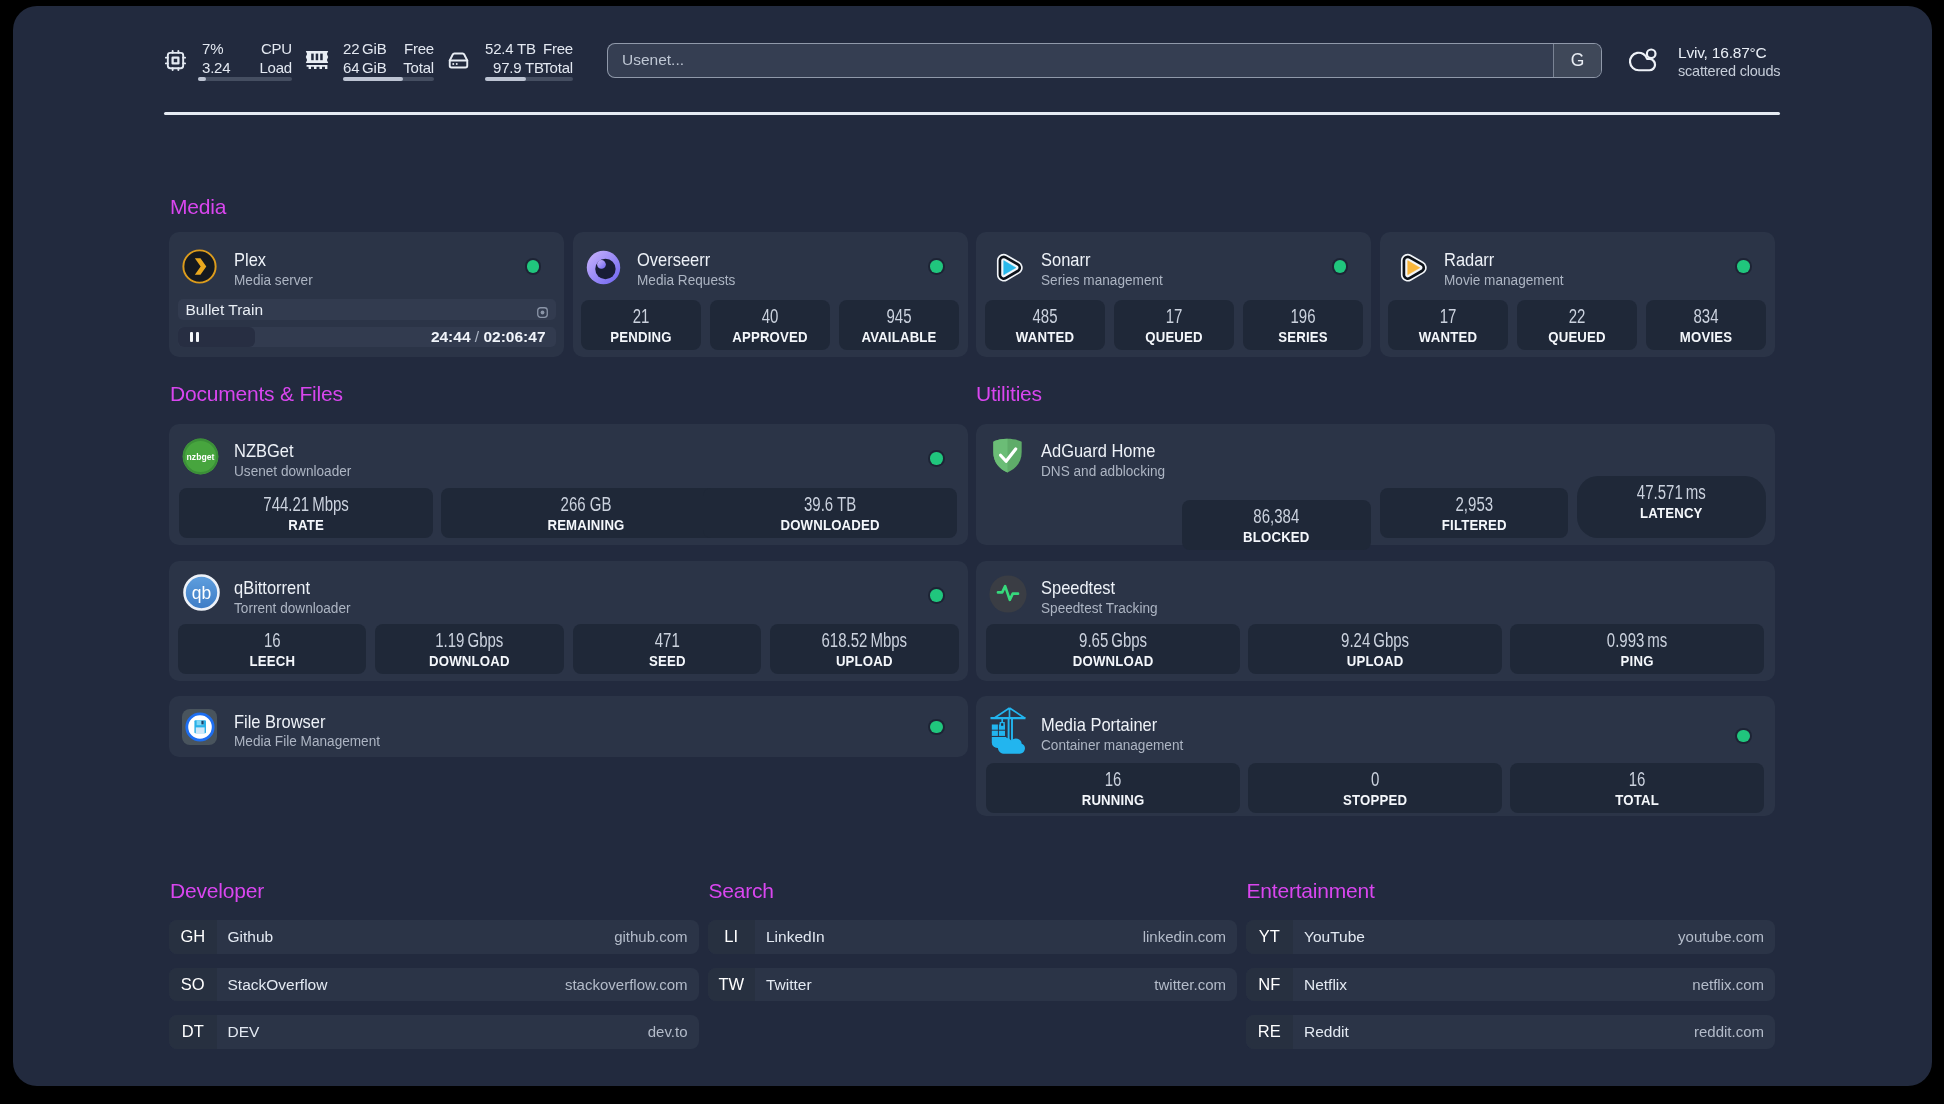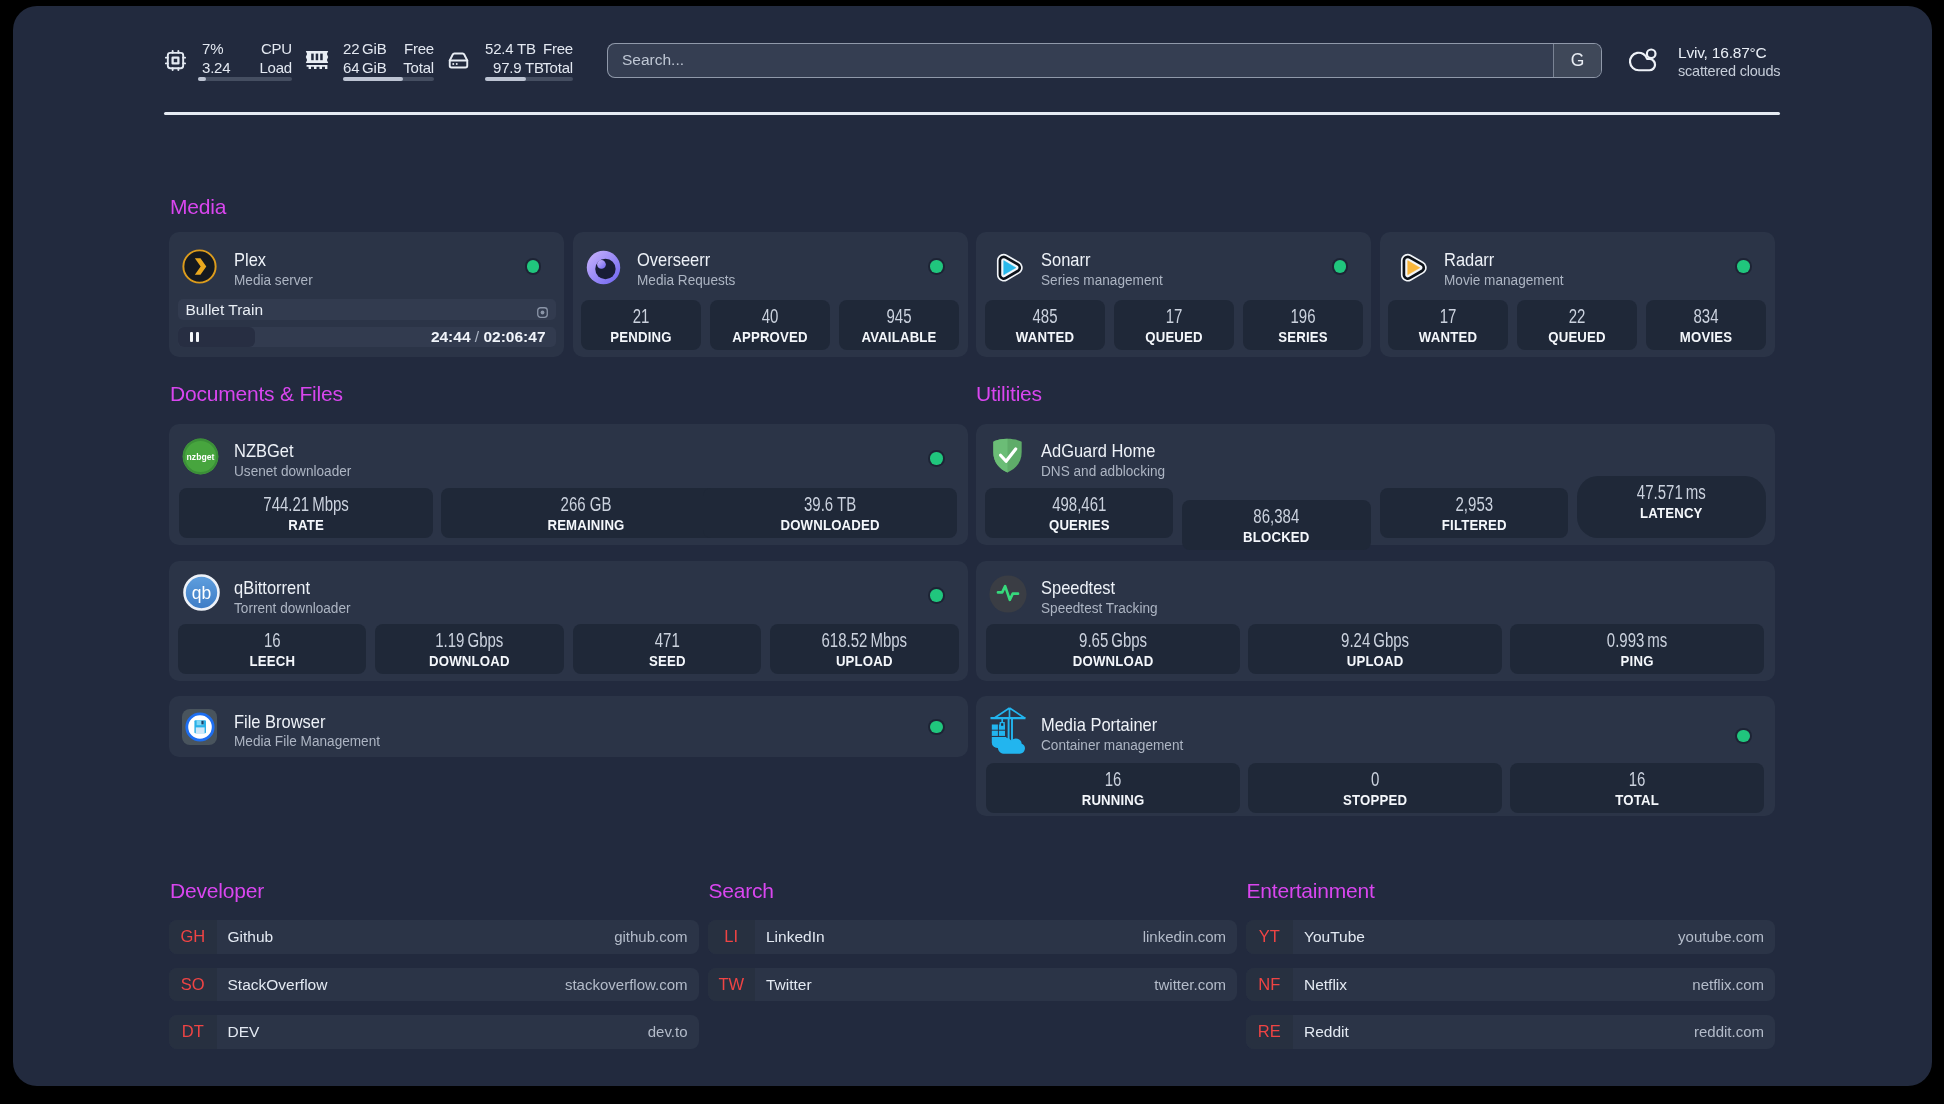--- a/index.html
+++ b/index.html
@@ -7,21 +7,21 @@
 .abs{position:absolute;}
 .card{position:absolute;background:#2b3447;border-radius:10px;}
 .ttl{position:absolute;font-size:18.5px;line-height:23px;font-weight:500;color:#eef2f8;white-space:nowrap;transform:scaleX(.89);transform-origin:0 50%;}
 .sub{position:absolute;font-size:15.3px;line-height:20px;font-weight:400;color:#adb5c3;white-space:nowrap;transform:scaleX(.89);transform-origin:0 50%;}
 .dot{position:absolute;width:12.5px;height:12.5px;border-radius:50%;background:#20c67d;box-shadow:0 0 0 2px rgba(14,18,30,.45);}
 .sbox{position:absolute;background:#1f2838;border-radius:8px;text-align:center;}
 .sval{display:block;margin-top:4px;font-size:20px;line-height:24px;color:#cbd2de;white-space:nowrap;transform:scaleX(.75);}
 .slab{display:block;font-size:15px;line-height:18px;font-weight:700;color:#f4f7fb;letter-spacing:.2px;white-space:nowrap;transform:scaleX(.88);}
 .shead{position:absolute;font-size:21px;line-height:30px;font-weight:500;color:#d946ef;letter-spacing:-.2px;white-space:nowrap;}
 .bmrow{position:absolute;height:33.5px;border-radius:8px;overflow:hidden;background:#2b3447;}
-.bmab{position:absolute;left:0;top:0;width:47.5px;height:100%;background:#273040;color:#ef4444;font-size:16.5px;font-weight:500;text-align:center;line-height:33.5px;}
+.bmab{position:absolute;left:0;top:0;width:47.5px;height:100%;background:#273040;color:#ffffff;font-size:16.5px;font-weight:500;text-align:center;line-height:33.5px;}
 .bmname{position:absolute;left:58.5px;top:0;height:100%;line-height:33.5px;font-size:15.5px;color:#e3e9f2;}
 .bmurl{position:absolute;right:11px;top:0;height:100%;line-height:33.5px;font-size:15px;color:#b3bbc9;}
 .tb-num{position:absolute;font-size:15px;line-height:19px;letter-spacing:-.2px;color:#e3e8f1;white-space:nowrap;}
 .tb-lab{position:absolute;font-size:15px;line-height:19px;letter-spacing:-.2px;color:#e3e8f1;text-align:right;white-space:nowrap;}
 .pbar{position:absolute;height:4.2px;border-radius:3px;background:#454e61;}
 .pfill{position:absolute;left:0;top:0;height:100%;border-radius:3px;background:#bcc3d2;}
 </style></head><body>
 <div class="page">
 <div class="abs" style="left:150.5px;top:43px;"><svg width="23" height="23" viewBox="0 0 24 24" fill="none" stroke="#e3e9f2" stroke-width="2" stroke-linecap="round" stroke-linejoin="round">
         <rect x="4" y="4" width="16" height="16" rx="2.5"></rect>
@@ -57,21 +57,21 @@
         <line x1="10" y1="16" x2="10.01" y2="16"></line>
       </svg></div>
 <div class="tb-num" style="left:472px;top:33px;">52.4 TB</div>
 <div class="tb-num" style="left:472px;top:51.5px;margin-left:8px;">97.9 TB</div>
 <div class="tb-lab" style="right:1359px;top:33px;">Free</div>
 <div class="tb-lab" style="right:1359px;top:51.5px;">Total</div>
 <div class="pbar" style="left:472px;top:71.3px;width:88px;">
       <div class="pfill" style="width:46.5%;"></div>
     </div>
 <div class="abs" style="left:594px;top:37px;width:995px;height:34.5px;background:#353e52;border:1.5px solid rgba(200,210,225,.62);border-radius:8px;">
-      <div style="position:absolute;left:14px;top:0;line-height:32px;font-size:15.5px;color:#bfc7d4;">Search...</div>
+      <div style="position:absolute;left:14px;top:0;line-height:32px;font-size:15.5px;color:#bfc7d4;">Usenet...</div>
       <div style="position:absolute;right:0;top:0;width:48px;height:100%;background:#3f4859;border-left:1.5px solid rgba(195,205,220,.45);border-radius:0 6.5px 6.5px 0;text-align:center;line-height:32px;font-size:17.5px;color:#e8ecf3;">G</div>
     </div>
 <div class="abs" style="left:1614px;top:39px;"><svg width="32" height="28" viewBox="0 0 32 28" fill="none" stroke="#eef2f8" stroke-width="2.2" stroke-linecap="round" stroke-linejoin="round">
         <circle cx="24.2" cy="8.8" r="4.3"></circle>
         <path d="M22.4 25.25 H11.75 a8.75 8.75 0 1 1 8.4-11.25 h2.25 a5.62 5.62 0 1 1 0 11.25 Z" fill="#222a3e"></path>
       </svg></div>
 <div class="tb-num" style="left:1665px;top:36.5px;font-size:15.5px;color:#e9eef6;">Lviv, 16.87°C</div>
 <div class="tb-num" style="left:1665px;top:55.5px;font-size:14.5px;color:#c6cdd9;">scattered clouds</div>
 <div class="abs" style="left:151px;top:106px;width:1616px;height:2.6px;background:#e6ebf3;border-radius:2px;"></div>
 <div class="shead" style="left:157px;top:186px;">Media</div>
@@ -196,24 +196,20 @@
       </div>
 </div>
 <div class="card" style="left:963px;top:418px;width:798.5px;height:121px;">
 <div class="abs" style="left:13px;top:13px;"><svg width="37" height="38" viewBox="0 0 36 37">
           <path d="M18 1.8 C23.4 1.8 28.8 3 31.8 4.7 V14.6 C31.8 24.6 26.2 31 18 34.6 C9.8 31 4.2 24.6 4.2 14.6 V4.7 C7.2 3 12.6 1.8 18 1.8 Z" fill="#5fac69"></path>
           <path d="M18 1.8 C12.6 1.8 7.2 3 4.2 4.7 V14.6 C4.2 24.6 9.8 31 18 34.6 Z" fill="#6bbd76"></path>
           <path d="M11.2 17.8 L16.6 23.6 L26 11.6" stroke="#ffffff" stroke-width="3.1" fill="none" stroke-linecap="round" stroke-linejoin="round"></path>
         </svg></div>
 <div class="ttl" style="left:64.5px;top:15px;">AdGuard Home</div>
 <div class="sub" style="left:64.5px;top:37px;">DNS and adblocking</div>
-<div class="sbox" style="left:8.5px;top:64px;width:188.6px;height:50px;">
-        <span class="sval">498,461</span>
-        <span class="slab">QUERIES</span>
-      </div>
 <div class="sbox" style="left:206.1px;top:64px;width:188.6px;height:50px;margin-top:12px;">
         <span class="sval">86,384</span>
         <span class="slab">BLOCKED</span>
       </div>
 <div class="sbox" style="left:403.8px;top:64px;width:188.6px;height:50px;">
         <span class="sval">2,953</span>
         <span class="slab">FILTERED</span>
       </div>
 <div class="sbox" style="left:601.4px;top:52px;width:188.6px;height:62px;border-radius:21px;">
         <span class="sval">47.571 ms</span>

